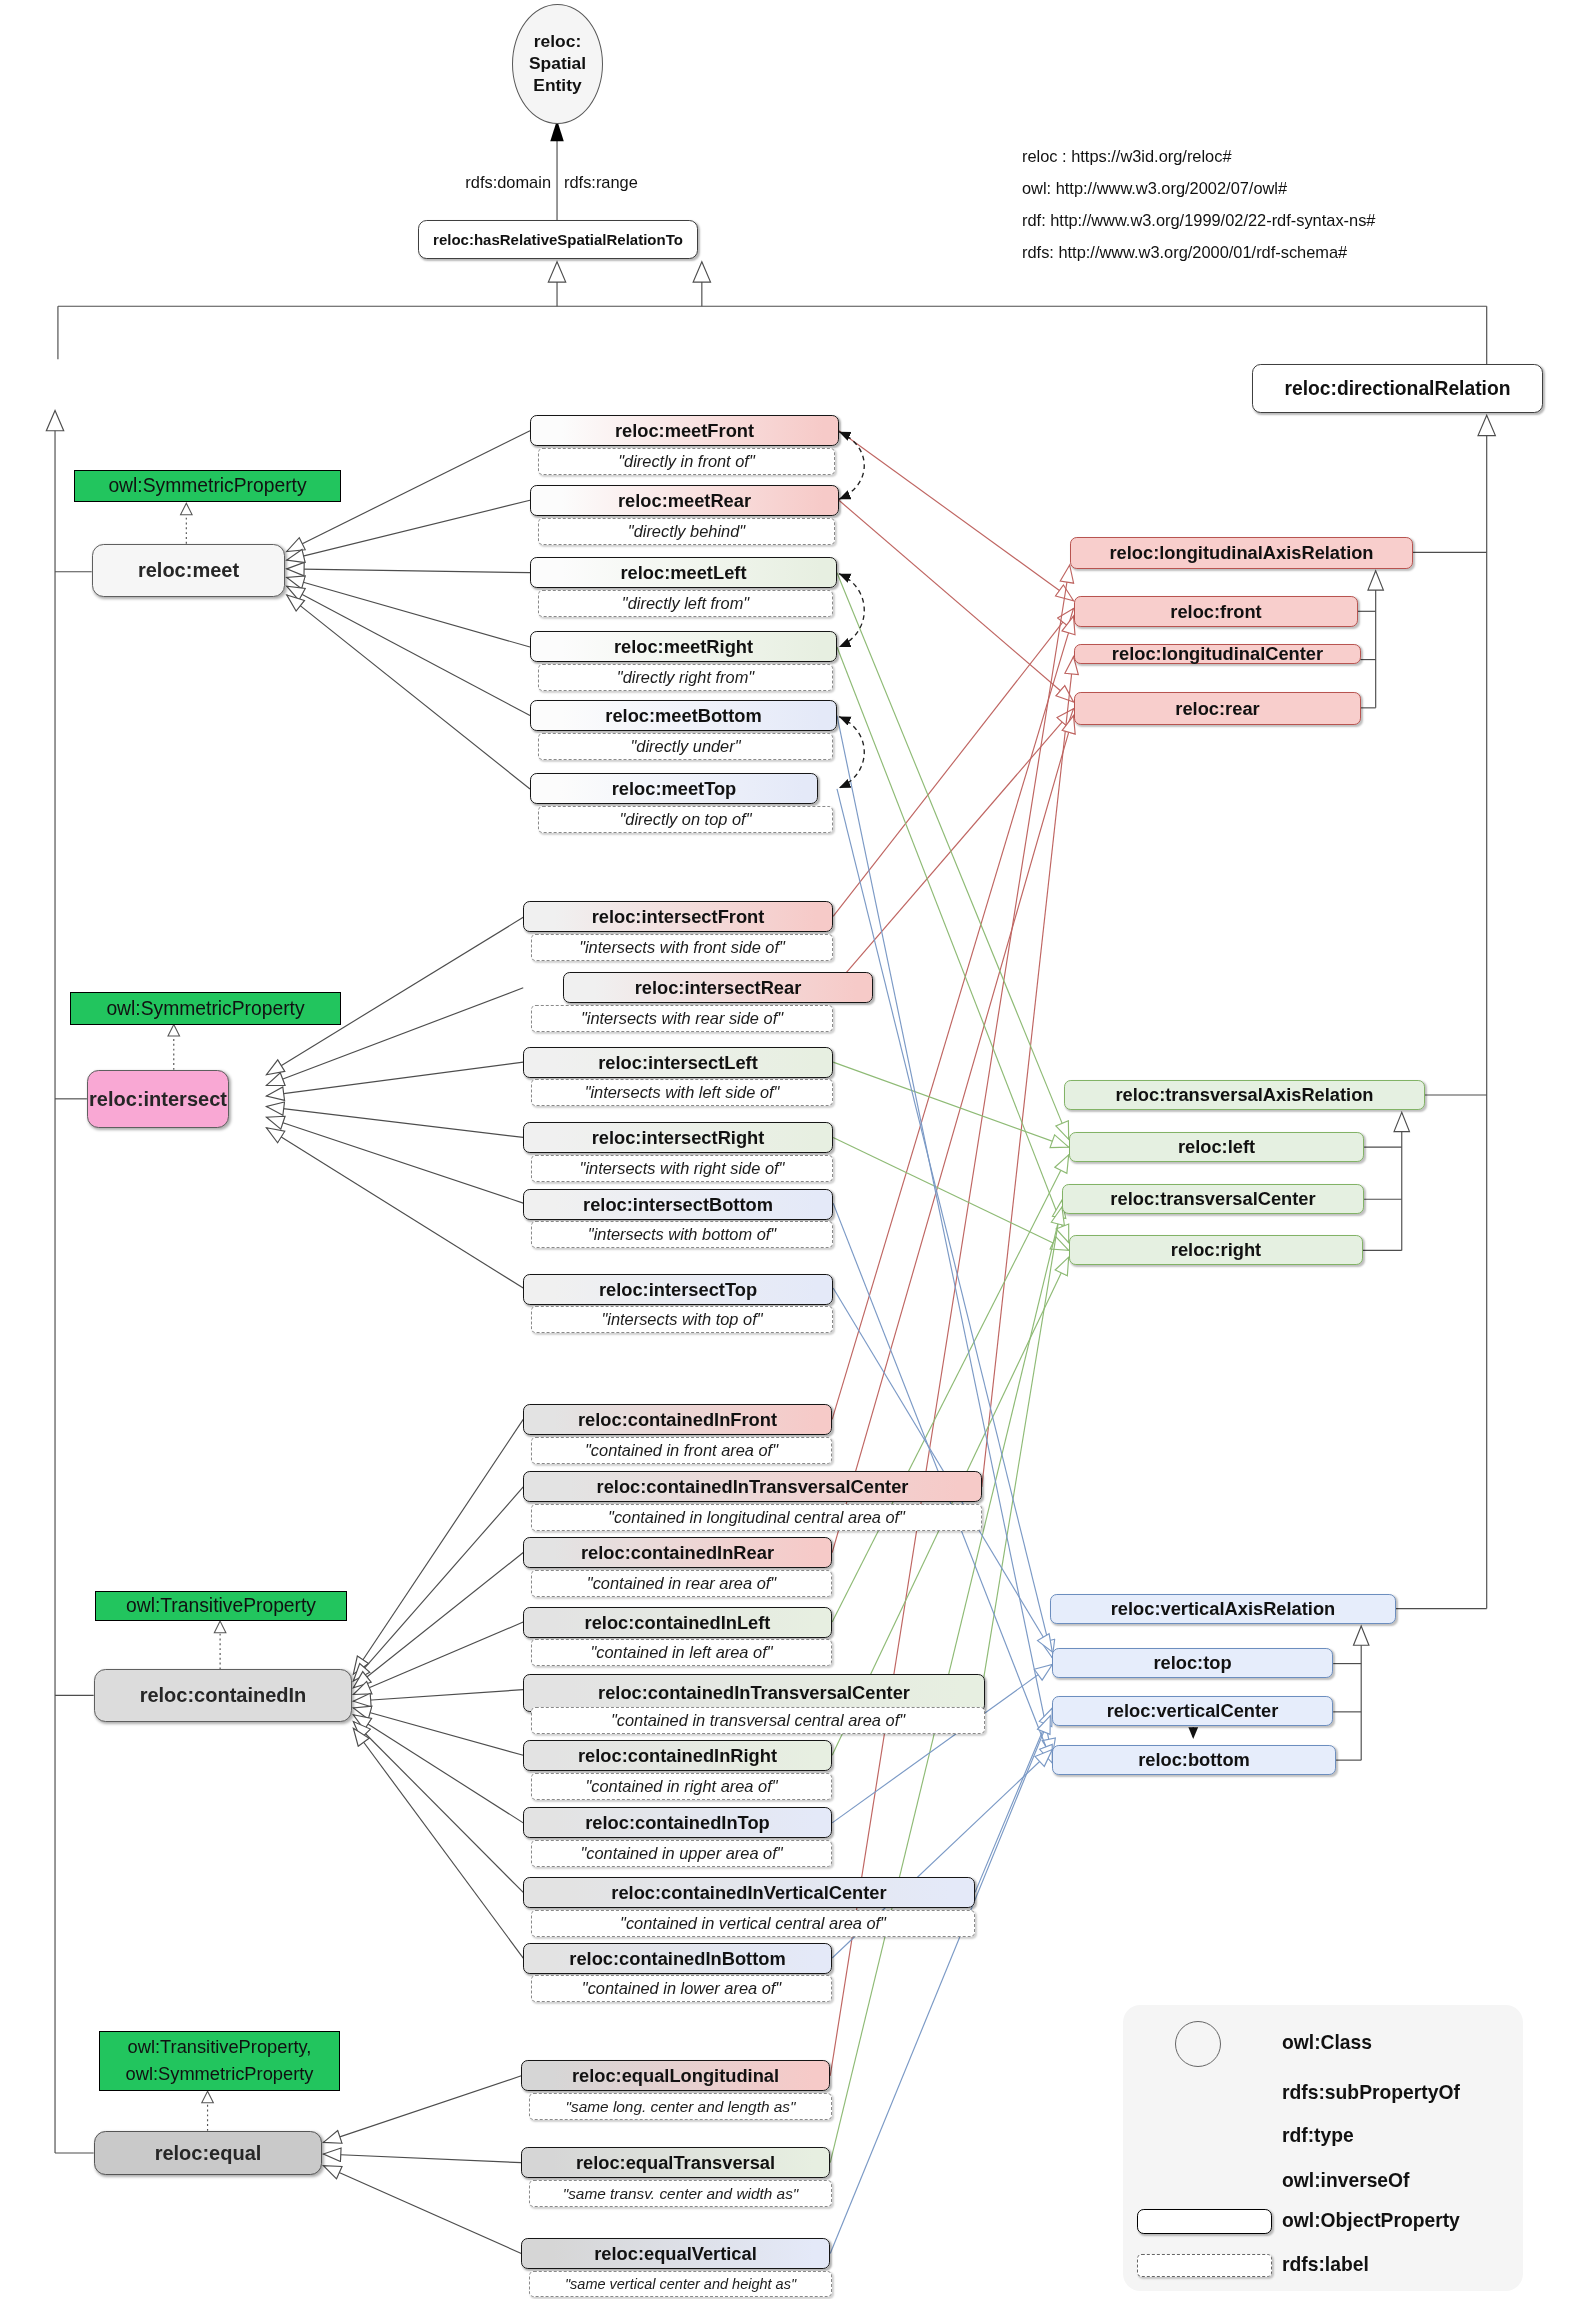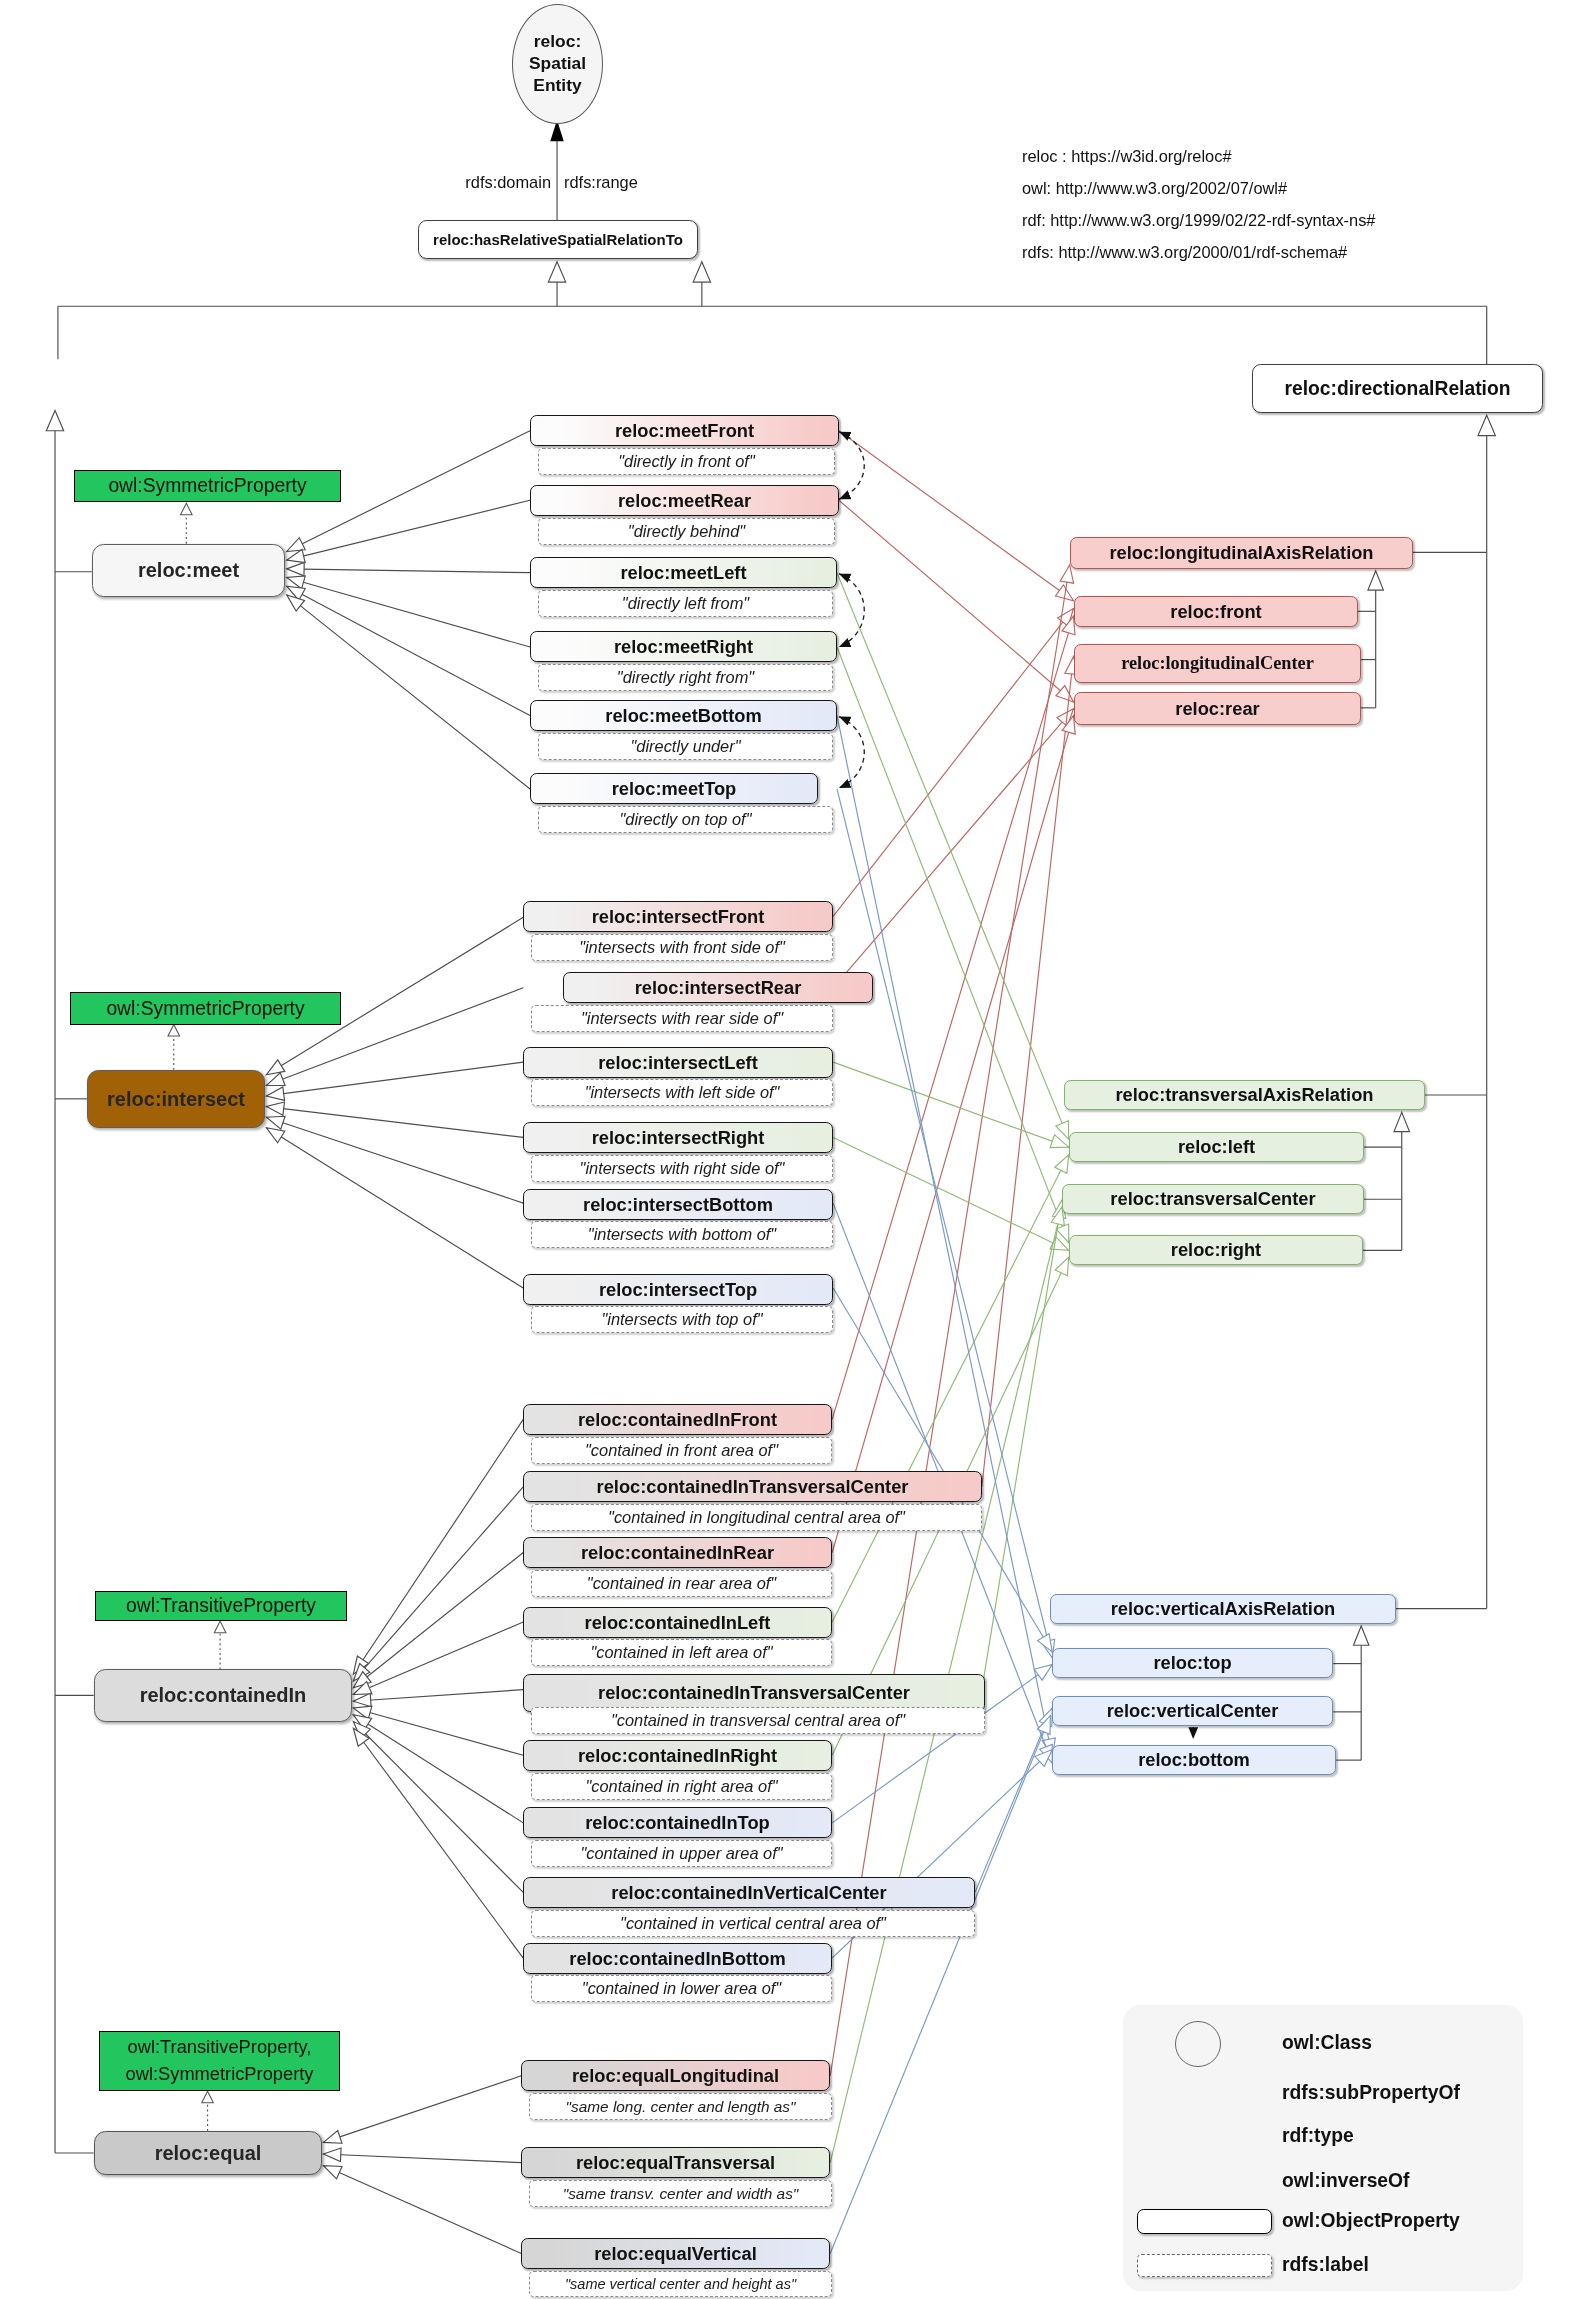--- a/index.html
+++ b/index.html
@@ -211,21 +211,21 @@
 <div>
   <div class="nstext" style="left:1022px;top:140px;">reloc : https://w3id.org/reloc#</div>
   <div class="nstext" style="left:1022px;top:172px;">owl: http://www.w3.org/2002/07/owl#</div>
   <div class="nstext" style="left:1022px;top:204px;">rdf: http://www.w3.org/1999/02/22-rdf-syntax-ns#</div>
   <div class="nstext" style="left:1022px;top:236px;">rdfs: http://www.w3.org/2000/01/rdf-schema#</div>
 </div>
 
 <div class="node notebox" style="left:74px;top:470px;width:267px;height:32px;">owl:SymmetricProperty</div>
 <div class="node gray" style="left:92px;top:544px;width:193px;height:53px;background:#f6f6f6;">reloc:meet</div>
 <div class="node notebox" style="left:70px;top:992px;width:271px;height:33px;">owl:SymmetricProperty</div>
-<div class="node gray" style="left:87px;top:1070px;width:178px;height:58px;background:#a16207;">reloc:intersect</div>
+<div class="node gray" style="left:87px;top:1070px;width:142px;height:58px;background:#f9a8d4;">reloc:intersect</div>
 <div class="node notebox" style="left:95px;top:1591px;width:252px;height:30px;">owl:TransitiveProperty</div>
 <div class="node gray" style="left:94px;top:1669px;width:258px;height:53px;background:#dcdcdc;">reloc:containedIn</div>
 <div class="node notebox" style="left:99px;top:2031px;width:241px;height:60px;font-size:18.3px;flex-direction:column;line-height:1.45;">
   <span>owl:TransitiveProperty,</span>
   <span>owl:SymmetricProperty</span>
 </div>
 <div class="node gray" style="left:94px;top:2131px;width:228px;height:44px;background:#c9c9c9;border-color:#555;">reloc:equal</div>
 
 <div class="node mt g1 axp" style="left:530px;top:415px;width:309px;height:31px;">reloc:meetFront</div>
 <div class="node lb" style="left:538px;top:448px;width:297px;height:27px;">"directly in front of"</div>
@@ -275,21 +275,21 @@
 <div class="node mt g4 axp" style="left:521px;top:2060px;width:309px;height:31px;">reloc:equalLongitudinal</div>
 <div class="node lb" style="left:529px;top:2093px;width:303px;height:27px;font-size:15.4px;">"same long. center and length as"</div>
 <div class="node mt g4 axg" style="left:521px;top:2147px;width:309px;height:31px;">reloc:equalTransversal</div>
 <div class="node lb" style="left:529px;top:2180px;width:303px;height:27px;font-size:15.4px;">"same transv. center and width as"</div>
 <div class="node mt g4 axb" style="left:521px;top:2238px;width:309px;height:31px;">reloc:equalVertical</div>
 <div class="node lb" style="left:529px;top:2271px;width:303px;height:26px;font-size:14.5px;">"same vertical center and height as"</div>
 
 <div class="node classbox" style="left:1252px;top:364px;width:291px;height:49px;font-size:19.3px;">reloc:directionalRelation</div>
 <div class="node rn pink" style="left:1070px;top:537px;width:343px;height:32px;">reloc:longitudinalAxisRelation</div>
 <div class="node rn pink" style="left:1074px;top:596px;width:284px;height:31px;">reloc:front</div>
-<div class="node rn pink" style="left:1074px;top:644px;width:287px;height:39px;font-family:Liberation Serif, serif;">reloc:longitudinalCenter</div>
+<div class="node rn pink" style="left:1074px;top:644px;width:287px;height:20px;">reloc:longitudinalCenter</div>
 <div class="node rn pink" style="left:1074px;top:692px;width:287px;height:33px;">reloc:rear</div>
 <div class="node rn green" style="left:1064px;top:1080px;width:361px;height:30px;">reloc:transversalAxisRelation</div>
 <div class="node rn green" style="left:1069px;top:1132px;width:295px;height:30px;">reloc:left</div>
 <div class="node rn green" style="left:1062px;top:1184px;width:302px;height:30px;">reloc:transversalCenter</div>
 <div class="node rn green" style="left:1069px;top:1235px;width:294px;height:30px;">reloc:right</div>
 <div class="node rn blue" style="left:1050px;top:1594px;width:346px;height:30px;">reloc:verticalAxisRelation</div>
 <div class="node rn blue" style="left:1052px;top:1648px;width:281px;height:30px;">reloc:top</div>
 <div class="node rn blue" style="left:1052px;top:1696px;width:281px;height:30px;">reloc:verticalCenter</div>
 <div class="node rn blue" style="left:1052px;top:1745px;width:284px;height:30px;">reloc:bottom</div>
 

